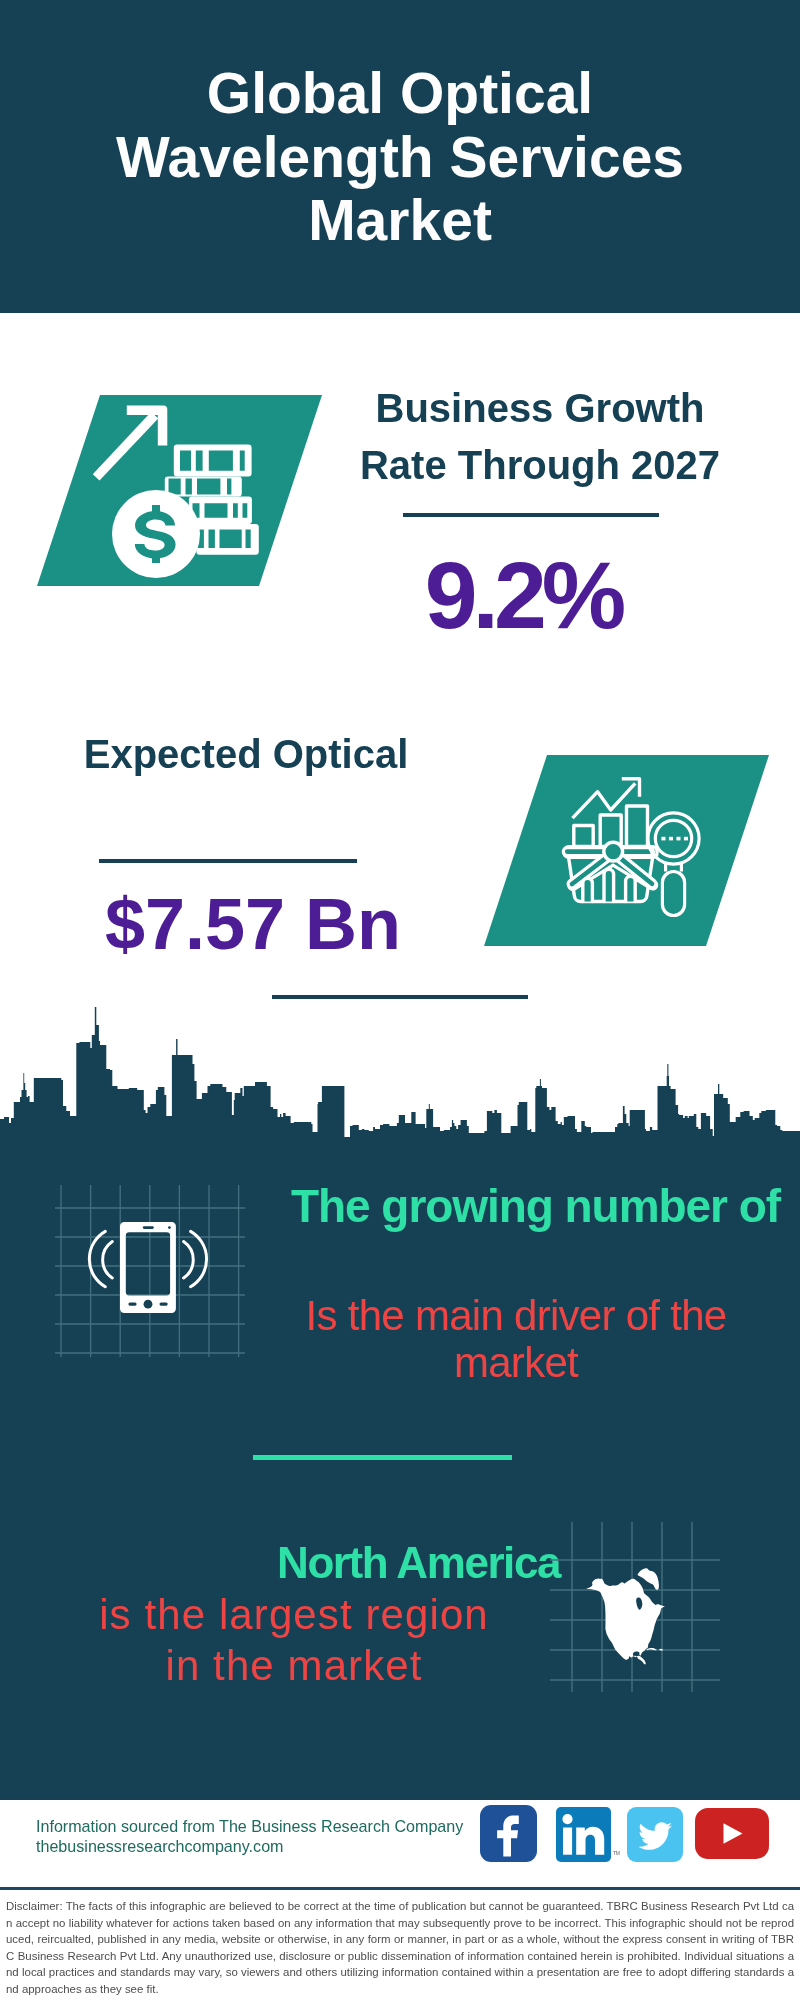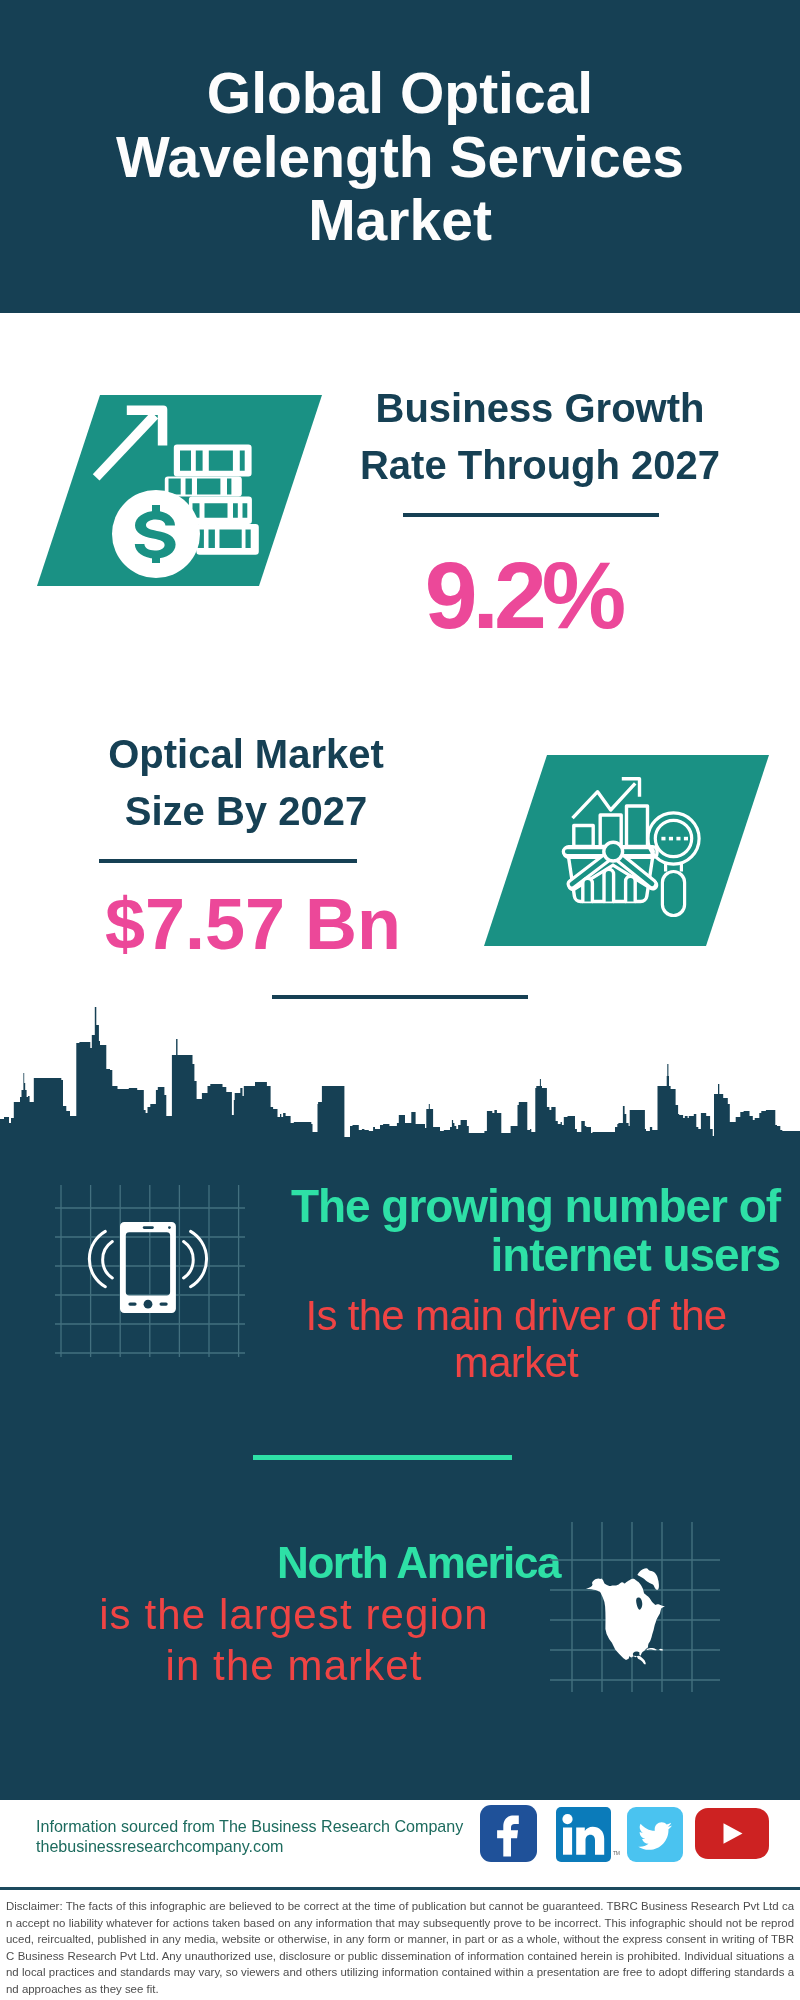--- a/index.html
+++ b/index.html
@@ -8,21 +8,21 @@
   .page { position:relative; width:800px; height:2000px; background:#fff; overflow:hidden; }
 
   .header { position:absolute; left:0; top:0; width:800px; height:313px; background:#164054; }
   .ttl { position:absolute; left:0; top:62px; width:800px; text-align:center;
       font-size:57px; font-weight:700; line-height:63.5px; color:#fdfdfd; }
 
   .para { position:absolute; background:#1a9184; }
   .stat-head { position:absolute; font-size:40px; font-weight:700; color:#164054;
       line-height:57px; text-align:center; }
   .rule { position:absolute; height:3.5px; background:#164054; }
-  .statval { position:absolute; font-weight:700; color:#ec4899; text-align:center;
+  .statval { position:absolute; font-weight:700; color:#4c1d95; text-align:center;
       line-height:1; white-space:nowrap; }
 
   .lower { position:absolute; left:0; width:800px; background:#164054; }
   .drv-ttl { position:absolute; text-align:right; font-weight:700; color:#2ee0a6; }
   .drv-sub { position:absolute; text-align:center; font-weight:400; color:#ef4444; }
   .rule2 { position:absolute; height:4.5px; background:#2ee0a6; }
 
   .foot-txt { position:absolute; font-size:15px; color:#1d6b5e; line-height:25px; white-space:nowrap; }
   .social { position:absolute; }
   .disc-wrap { position:absolute; left:0; width:800px; background:#fff; border-top:3px solid #1d4a5e; }
@@ -70,22 +70,21 @@
     </svg>
   </div>
   <div class="stat-head" style="left:320px; top:380px; width:440px;">
     <div>Business Growth</div>
     <div>Rate Through 2027</div>
   </div>
   <div class="rule" style="left:403px; top:513px; width:256px;"></div>
   <div class="statval" style="left:303px; top:548px; width:440px; font-size:95px; letter-spacing:-5px;">9.2%</div>
 
   <div class="stat-head" style="left:26px; top:726px; width:440px;">
-    <div>Optical Market</div>
-    <div>Size By 2027</div>
+    <div>Expected Optical</div>
   </div>
   <div class="rule" style="left:99px; top:859px; width:258px;"></div>
   <div class="statval" style="left:33px; top:888px; width:440px; font-size:72px;">$7.57 Bn</div>
   <div class="para" style="left:484px; top:755px; width:285px; height:191px; clip-path:polygon(63px 0, 285px 0, 222px 191px, 0 191px);">
     <svg width="285" height="191" viewBox="484 755 285 191" style="position:absolute;left:0;top:0;">
       <g fill="none" stroke="#ffffff" stroke-width="3.4" stroke-linejoin="round" stroke-linecap="butt">
 
         <path d="M573.8 825.5 h19.4 v21 h-19.4 z"></path>
         <path d="M600.2 815 h21 v31.5 h-21 z"></path>
         <path d="M626.5 806 h21 v40.5 h-21 z"></path>
@@ -157,21 +156,20 @@
     <g stroke="#ffffff" stroke-width="3" fill="none" stroke-linecap="round">
       <path d="M105.3 1231.4 a32 32 0 0 0 0 55.4"></path>
       <path d="M112.3 1241.6 a22 22 0 0 0 0 36.4"></path>
       <path d="M190.6 1231.4 a32 32 0 0 1 0 55.4"></path>
       <path d="M183.6 1241.6 a22 22 0 0 1 0 36.4"></path>
     </g>
   </svg>
 
   <div class="drv-ttl" style="left:258px; top:1182px; width:522px; font-size:46px; line-height:49px; letter-spacing:-1.05px;">
     <div>The growing number of</div>
-    <div>internet users</div>
   </div>
   <div class="drv-sub" style="left:255px; top:1292px; width:522px; font-size:42px; line-height:47px; letter-spacing:-0.72px;">
     <div>Is the main driver of the</div>
     <div>market</div>
   </div>
 
   <div class="rule2" style="left:253px; top:1455px; width:259px;"></div>
 
   <div class="drv-ttl" style="left:38px; top:1537px; width:522px; font-size:44px; line-height:52px; letter-spacing:-1.43px;">
     <div>North America</div>

